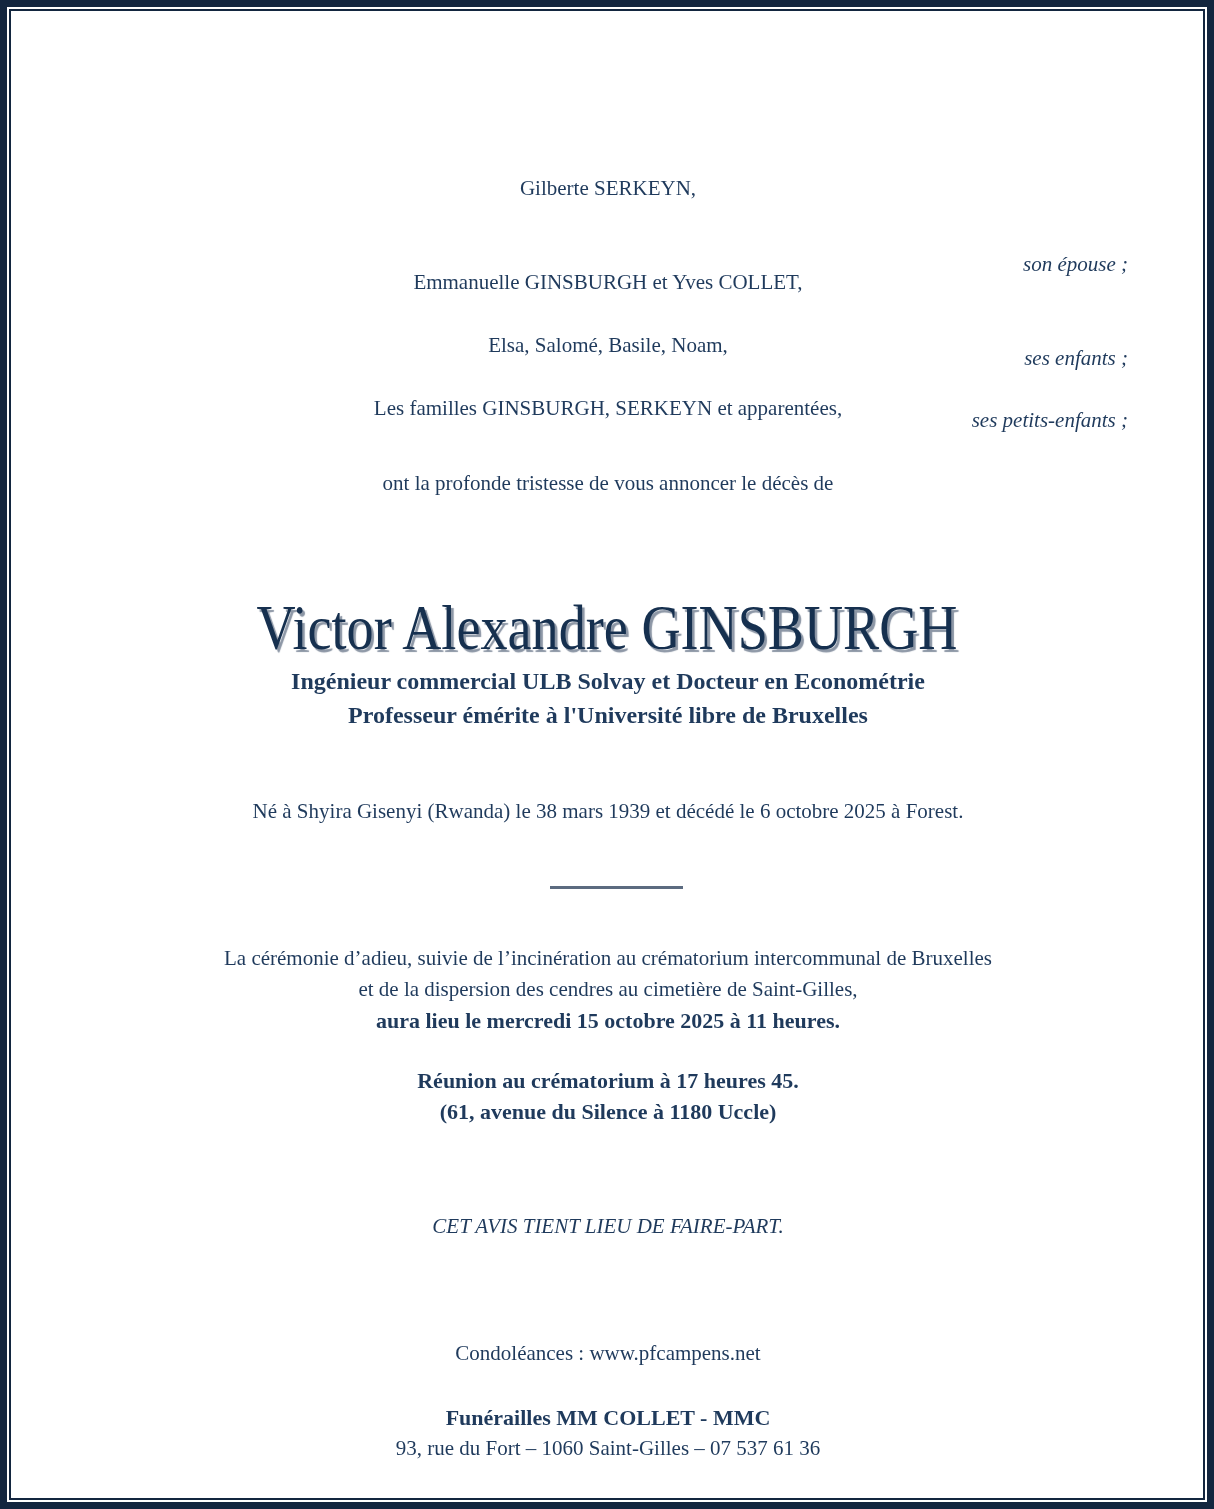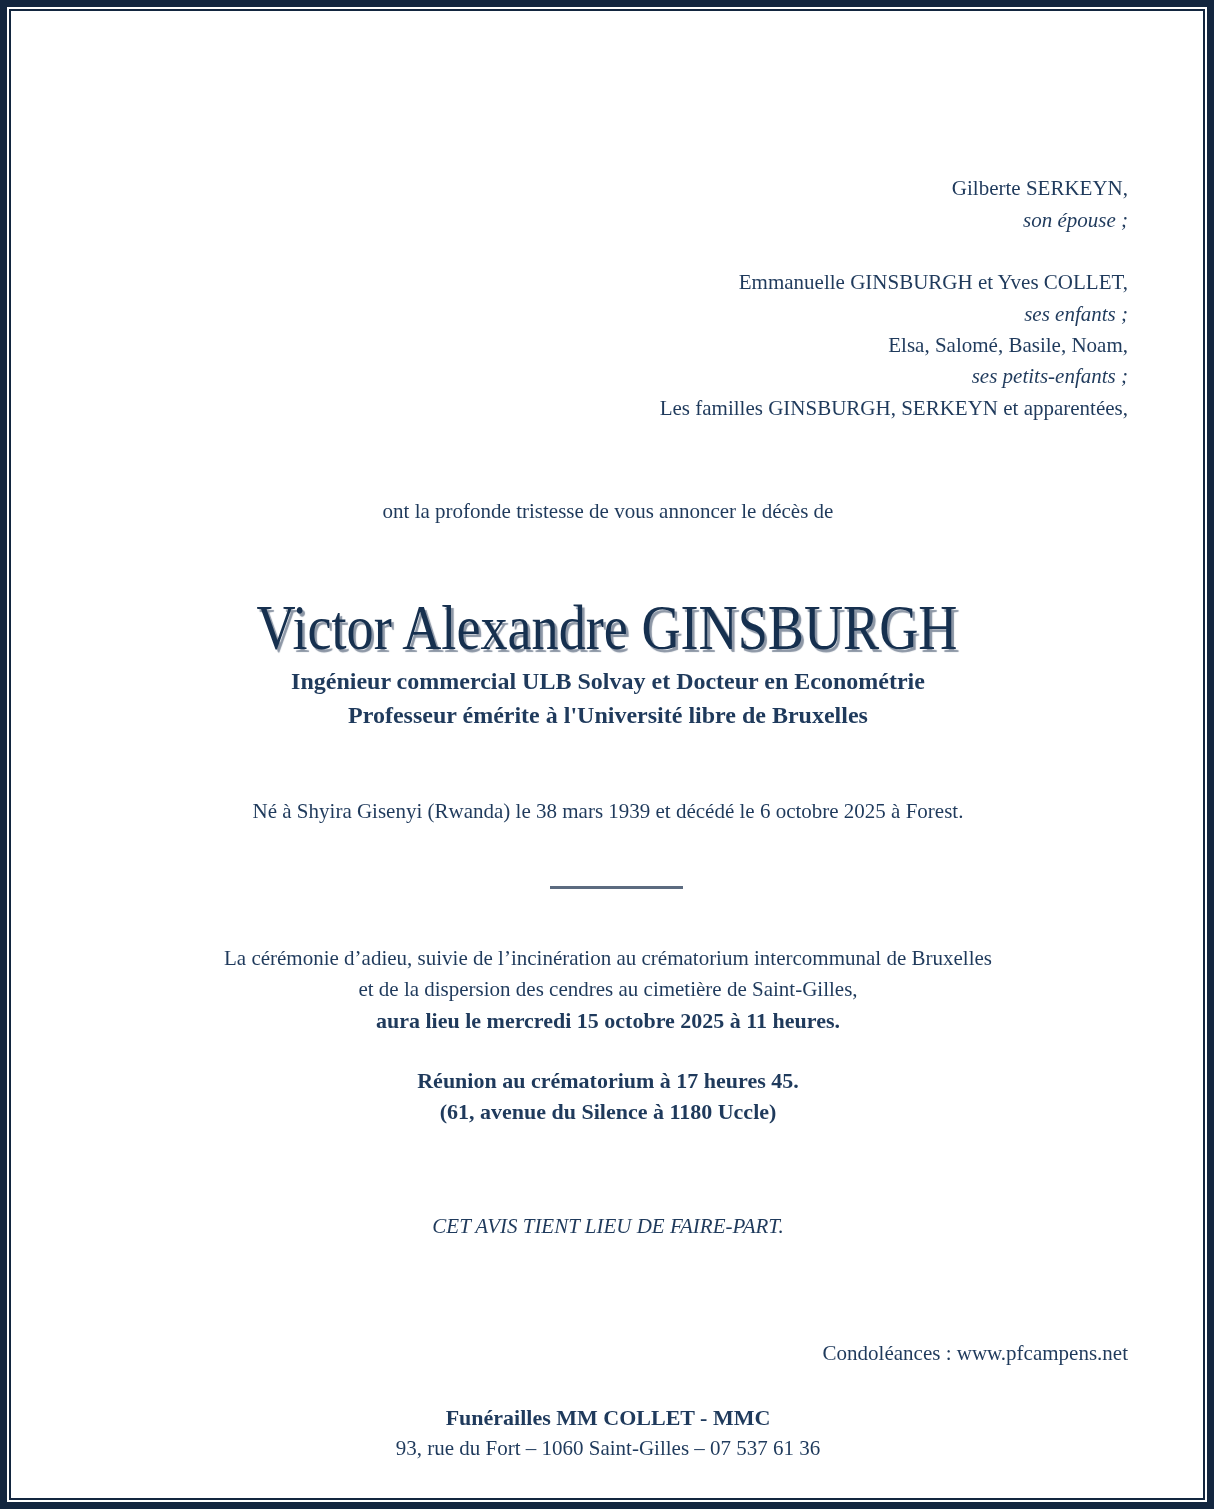--- a/index.html
+++ b/index.html
@@ -34,22 +34,22 @@
   }
   .line {
     position: absolute;
     left: 88px;
     right: 86px;
     font-size: 21px;
     line-height: 31px;
     color: var(--text);
     white-space: nowrap;
   }
-  .left   { text-align: right; }
-  .right  { text-align: right; font-style: italic; }
+  .left   { text-align: center; }
+  .right  { text-align: right; font-style: italic; margin-top: 44px; }
   .center { text-align: center; }
   .italic { font-style: italic; }
   .bold   { font-weight: bold; }
   .subtitle {
     font-size: 24px;
     line-height: 34px;
     font-weight: bold;
   }
   .meeting-line, .funeral-name {
     font-size: 22px;
@@ -88,21 +88,21 @@
   <div class="frame-line"></div>
 
   <div class="line left" style="top:173px">Gilberte SERKEYN,</div>
   <div class="line right" style="top:205px">son épouse ;</div>
   <div class="line left" style="top:267px">Emmanuelle GINSBURGH et Yves COLLET,</div>
   <div class="line right" style="top:299px">ses enfants ;</div>
   <div class="line left" style="top:330px">Elsa, Salomé, Basile, Noam,</div>
   <div class="line right" style="top:361px">ses petits-enfants ;</div>
   <div class="line left" style="top:393px">Les familles GINSBURGH, SERKEYN et apparentées,</div>
 
-  <div class="line center" style="top:496px">ont la profonde tristesse de vous annoncer le décès de</div>
+  <div class="line center" style="top:468px">ont la profonde tristesse de vous annoncer le décès de</div>
 
   <div class="deceased-title">Victor Alexandre GINSBURGH</div>
 
   <div class="line center subtitle" style="top:664px">Ingénieur commercial ULB Solvay et Docteur en Econométrie</div>
   <div class="line center subtitle" style="top:698px">Professeur émérite à l'Université libre de Bruxelles</div>
 
   <div class="line center" style="top:796px">Né à Shyira Gisenyi (Rwanda) le 38 mars 1939 et décédé le 6 octobre 2025 à Forest.</div>
 
   <div class="divider"></div>
 

